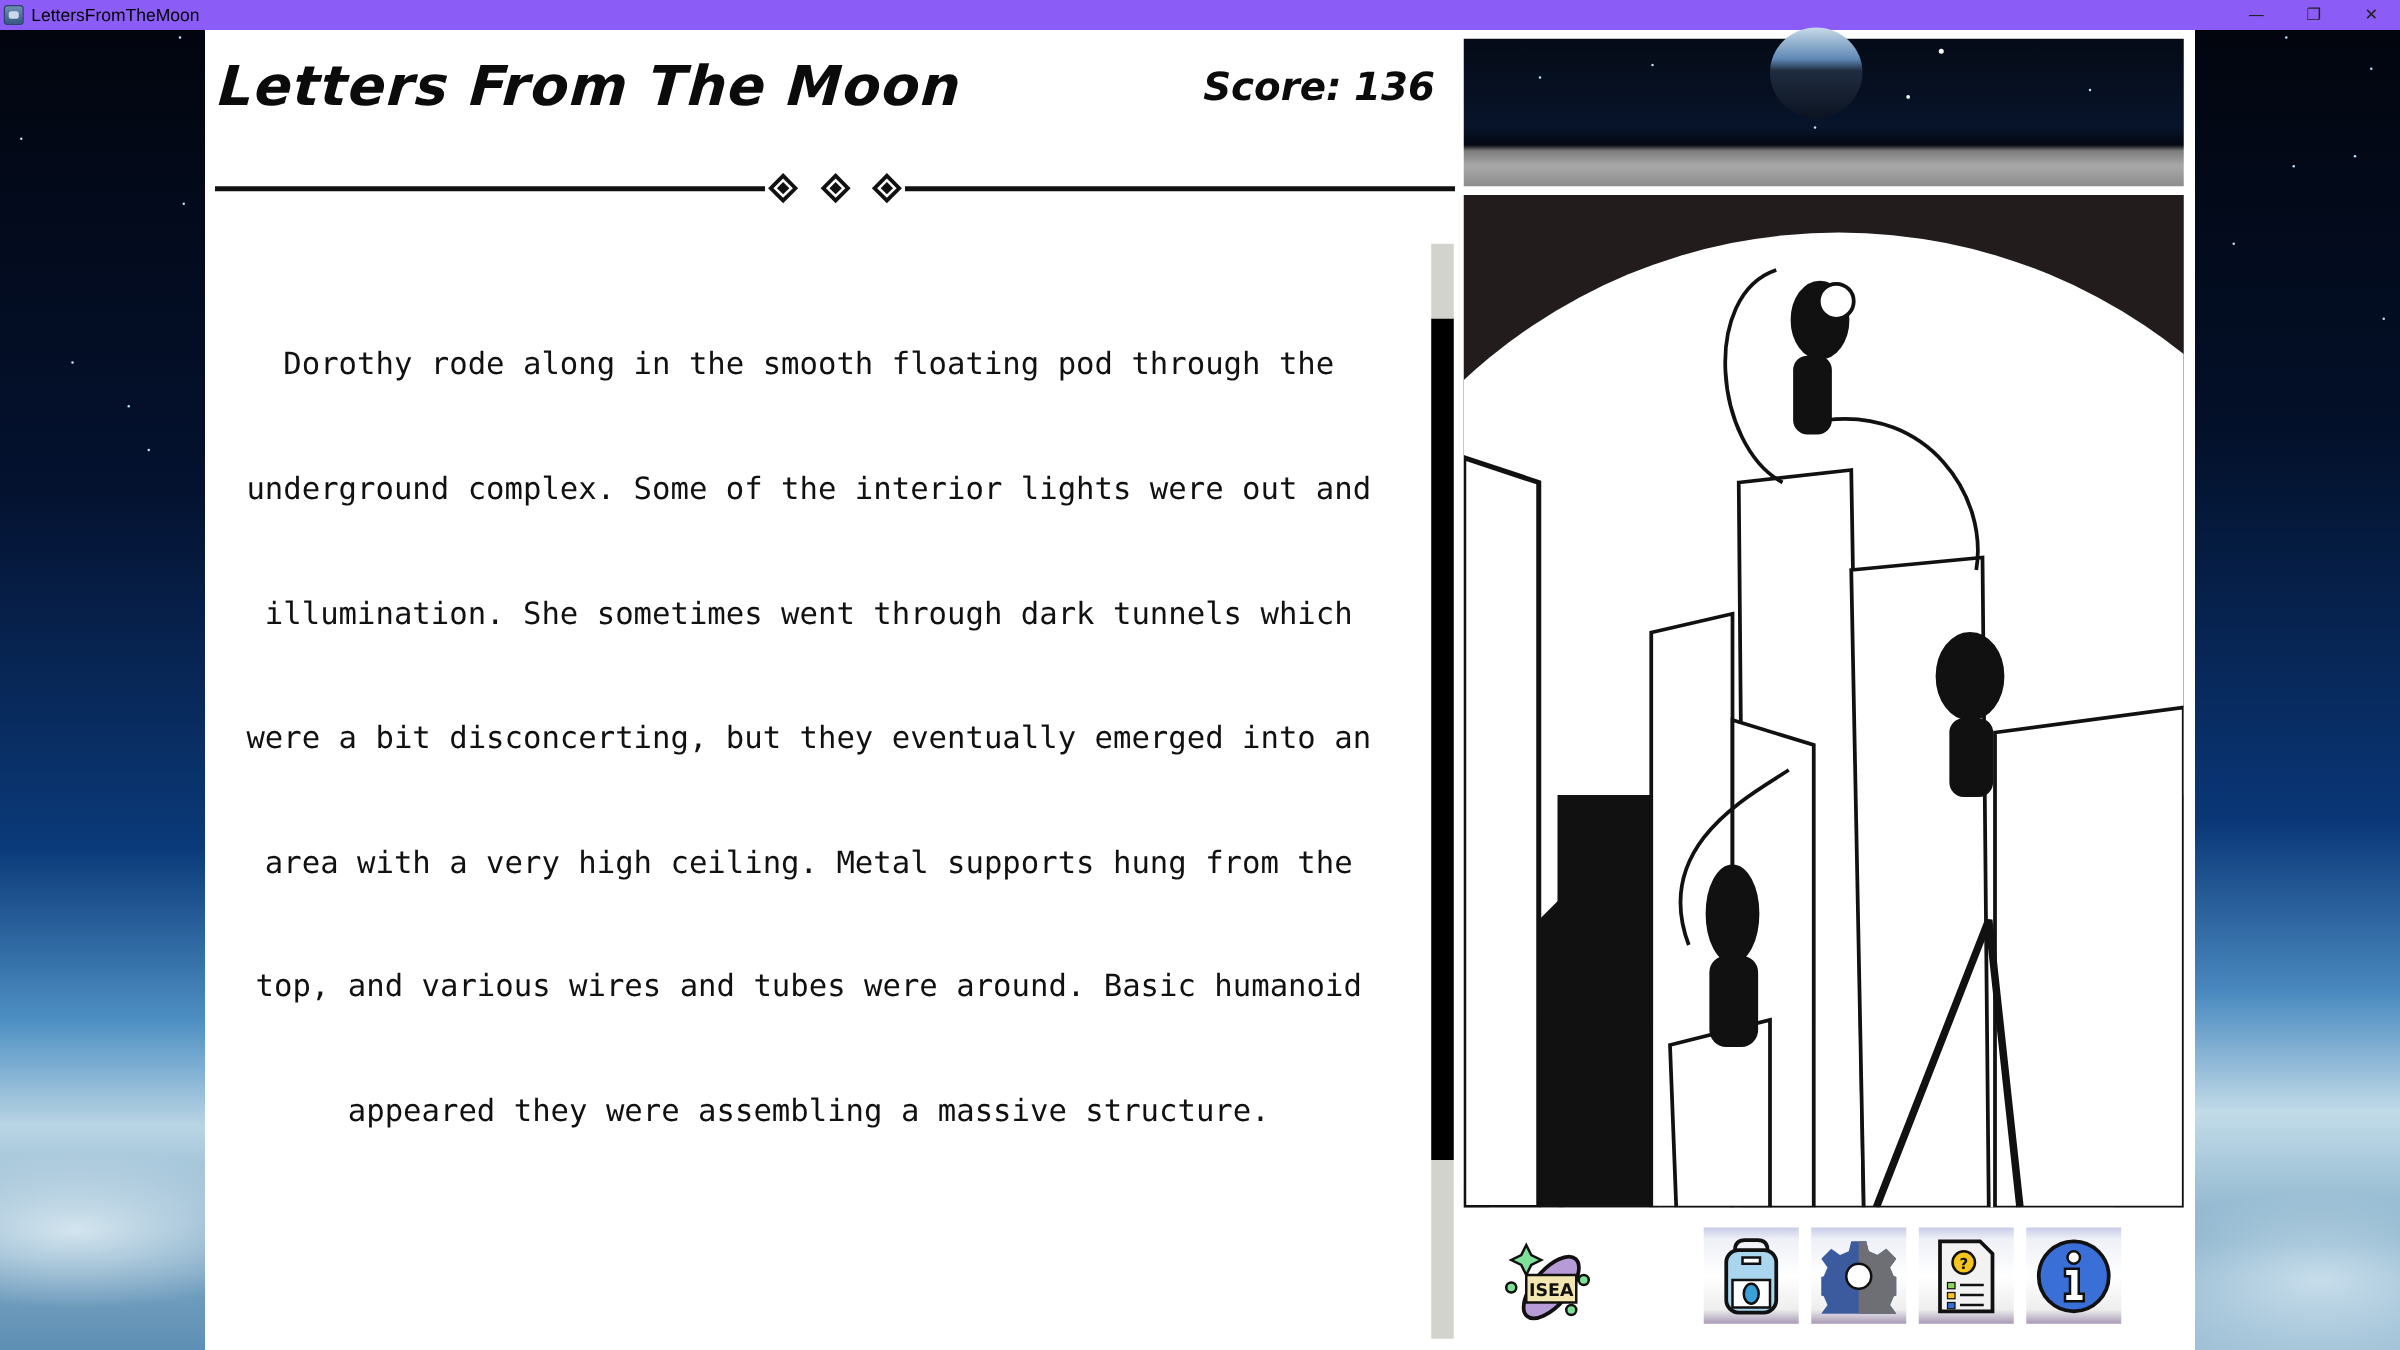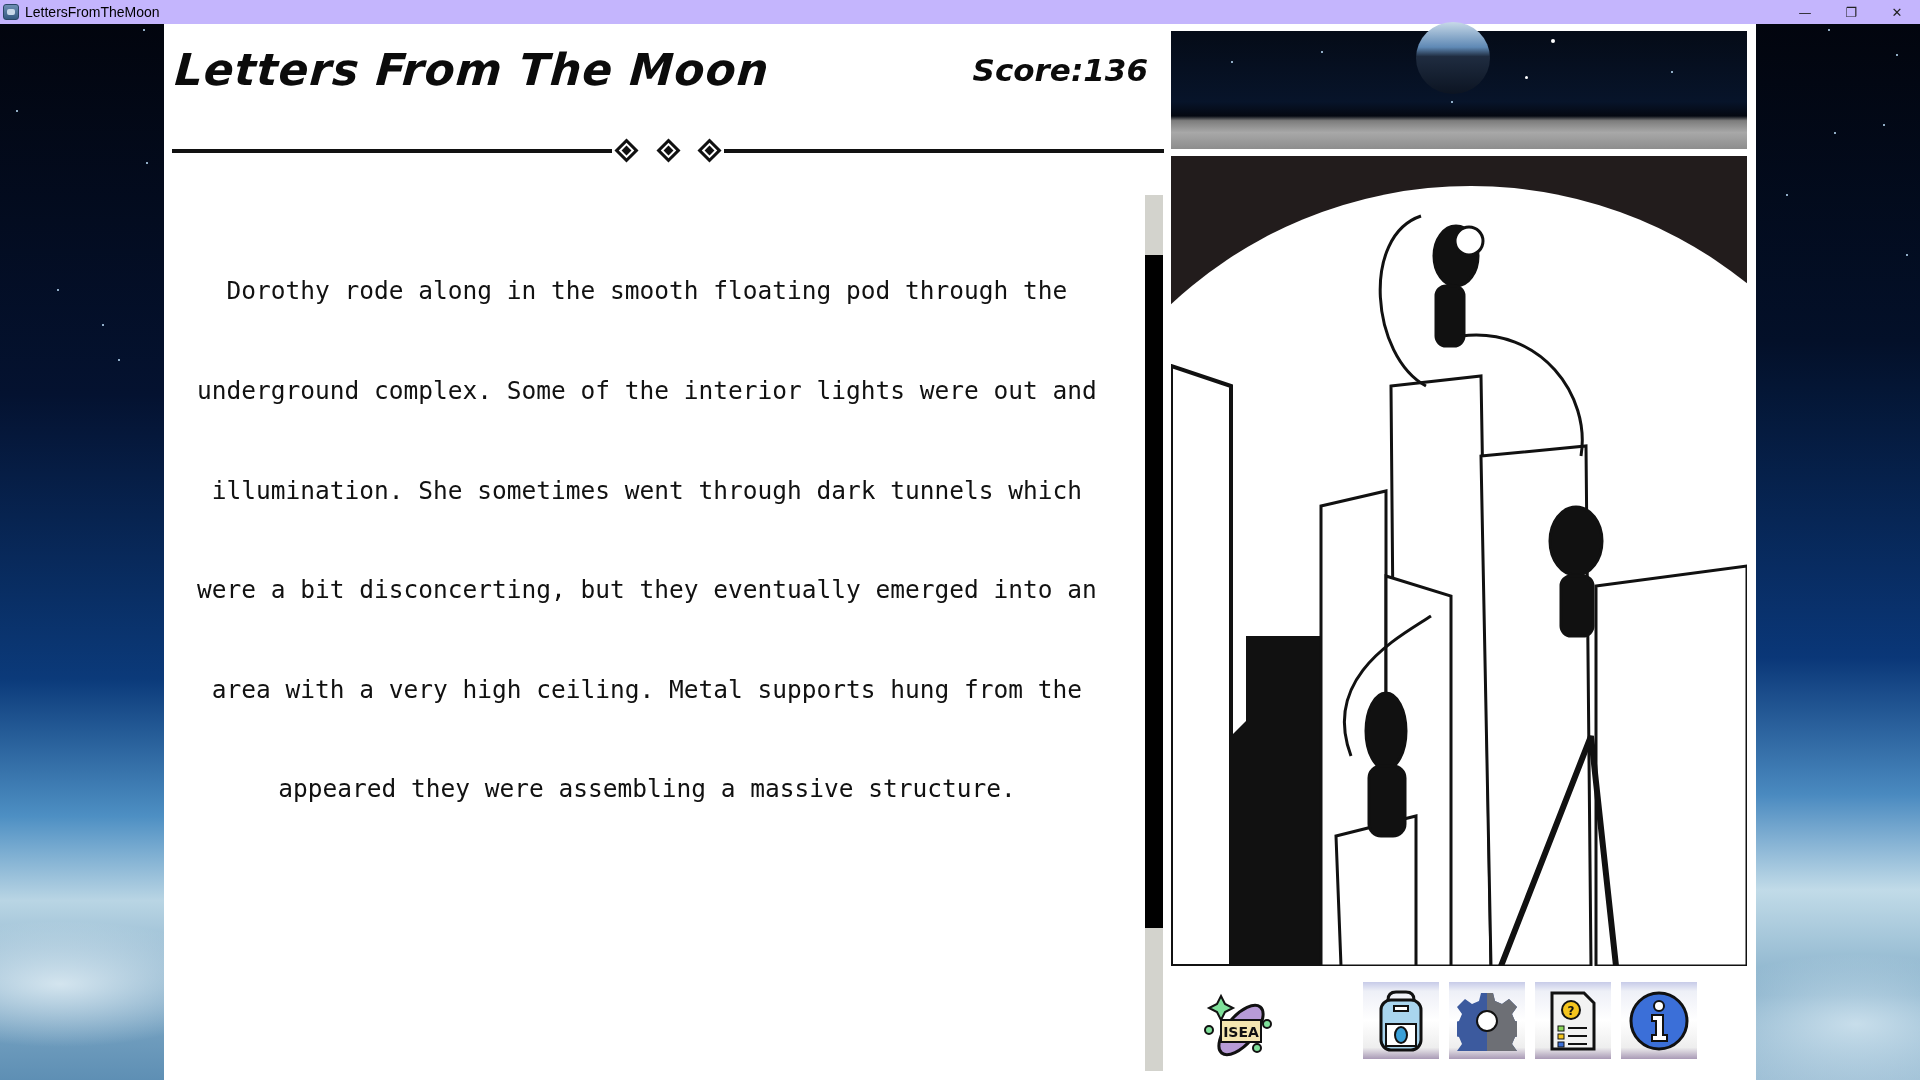--- a/index.html
+++ b/index.html
@@ -4,21 +4,21 @@
 <style>
   html, body { margin: 0; padding: 0; }
   body {
     width: 1920px; height: 1080px; overflow: hidden; position: relative;
     background: #ffffff;
     font-family: "DejaVu Sans", sans-serif;
   }
   
   .titlebar {
     position: absolute; left: 0; top: 0; width: 1920px; height: 24px;
-    background: #c4b5fd; display: flex; align-items: center;
+    background: #8b5cf6; display: flex; align-items: center;
   }
   .titlebar .app-icon {
     width: 16px; height: 16px; margin-left: 3px; border-radius: 3px;
     background: linear-gradient(#6e8fb3, #355a82); border: 1px solid #2a4766;
     box-sizing: border-box; position: relative;
   }
   .titlebar .app-icon::after {
     content: ""; position: absolute; left: 3px; top: 4px; width: 8px; height: 6px;
     border-radius: 2px; background: #c9d9ea;
   }
@@ -52,21 +52,21 @@
   }
   .game-title {
     position: absolute; left: 175px; top: 44px;
     font-family: "DejaVu Sans", sans-serif; font-weight: bold; font-style: italic;
     font-size: 44px; letter-spacing: 1px; color: #0b0b0b;
     transform: skewX(-4deg);
   }
   .score {
     position: absolute; right: 772px; top: 52px;
     font-family: "DejaVu Sans", sans-serif; font-weight: bold; font-style: italic;
-    font-size: 31px; color: #0b0b0b; display: flex; gap: 0;
+    font-size: 31px; color: #0b0b0b; display: flex; gap: 10px;
   }
   .divider {
     position: absolute; left: 172px; top: 138px; width: 992px; height: 26px;
   }
   .divider .line-l, .divider .line-r {
     position: absolute; top: 11px; height: 4px; background: #111;
   }
   .divider .line-l { left: 0; width: 440px; }
   .divider .line-r { right: 0; width: 440px; }
   .divider .diamonds { position: absolute; left: 446px; top: 0; width: 100px; height: 26px; display: flex; justify-content: space-between; }
@@ -165,20 +165,21 @@
   </div>
   <div class="line-r"></div>
 </div>
 
 <div class="story">
   <span class="line">Dorothy rode along in the smooth floating pod through the</span>
   <span class="line">underground complex. Some of the interior lights were out and</span>
   <span class="line">illumination. She sometimes went through dark tunnels which</span>
   <span class="line">were a bit disconcerting, but they eventually emerged into an</span>
   <span class="line">area with a very high ceiling. Metal supports hung from the</span>
+  <span class="line">top, and various wires and tubes were around. Basic humanoid</span>
   <span class="line">appeared they were assembling a massive structure.</span>
   
   
   
   
   
   
   
   
   

